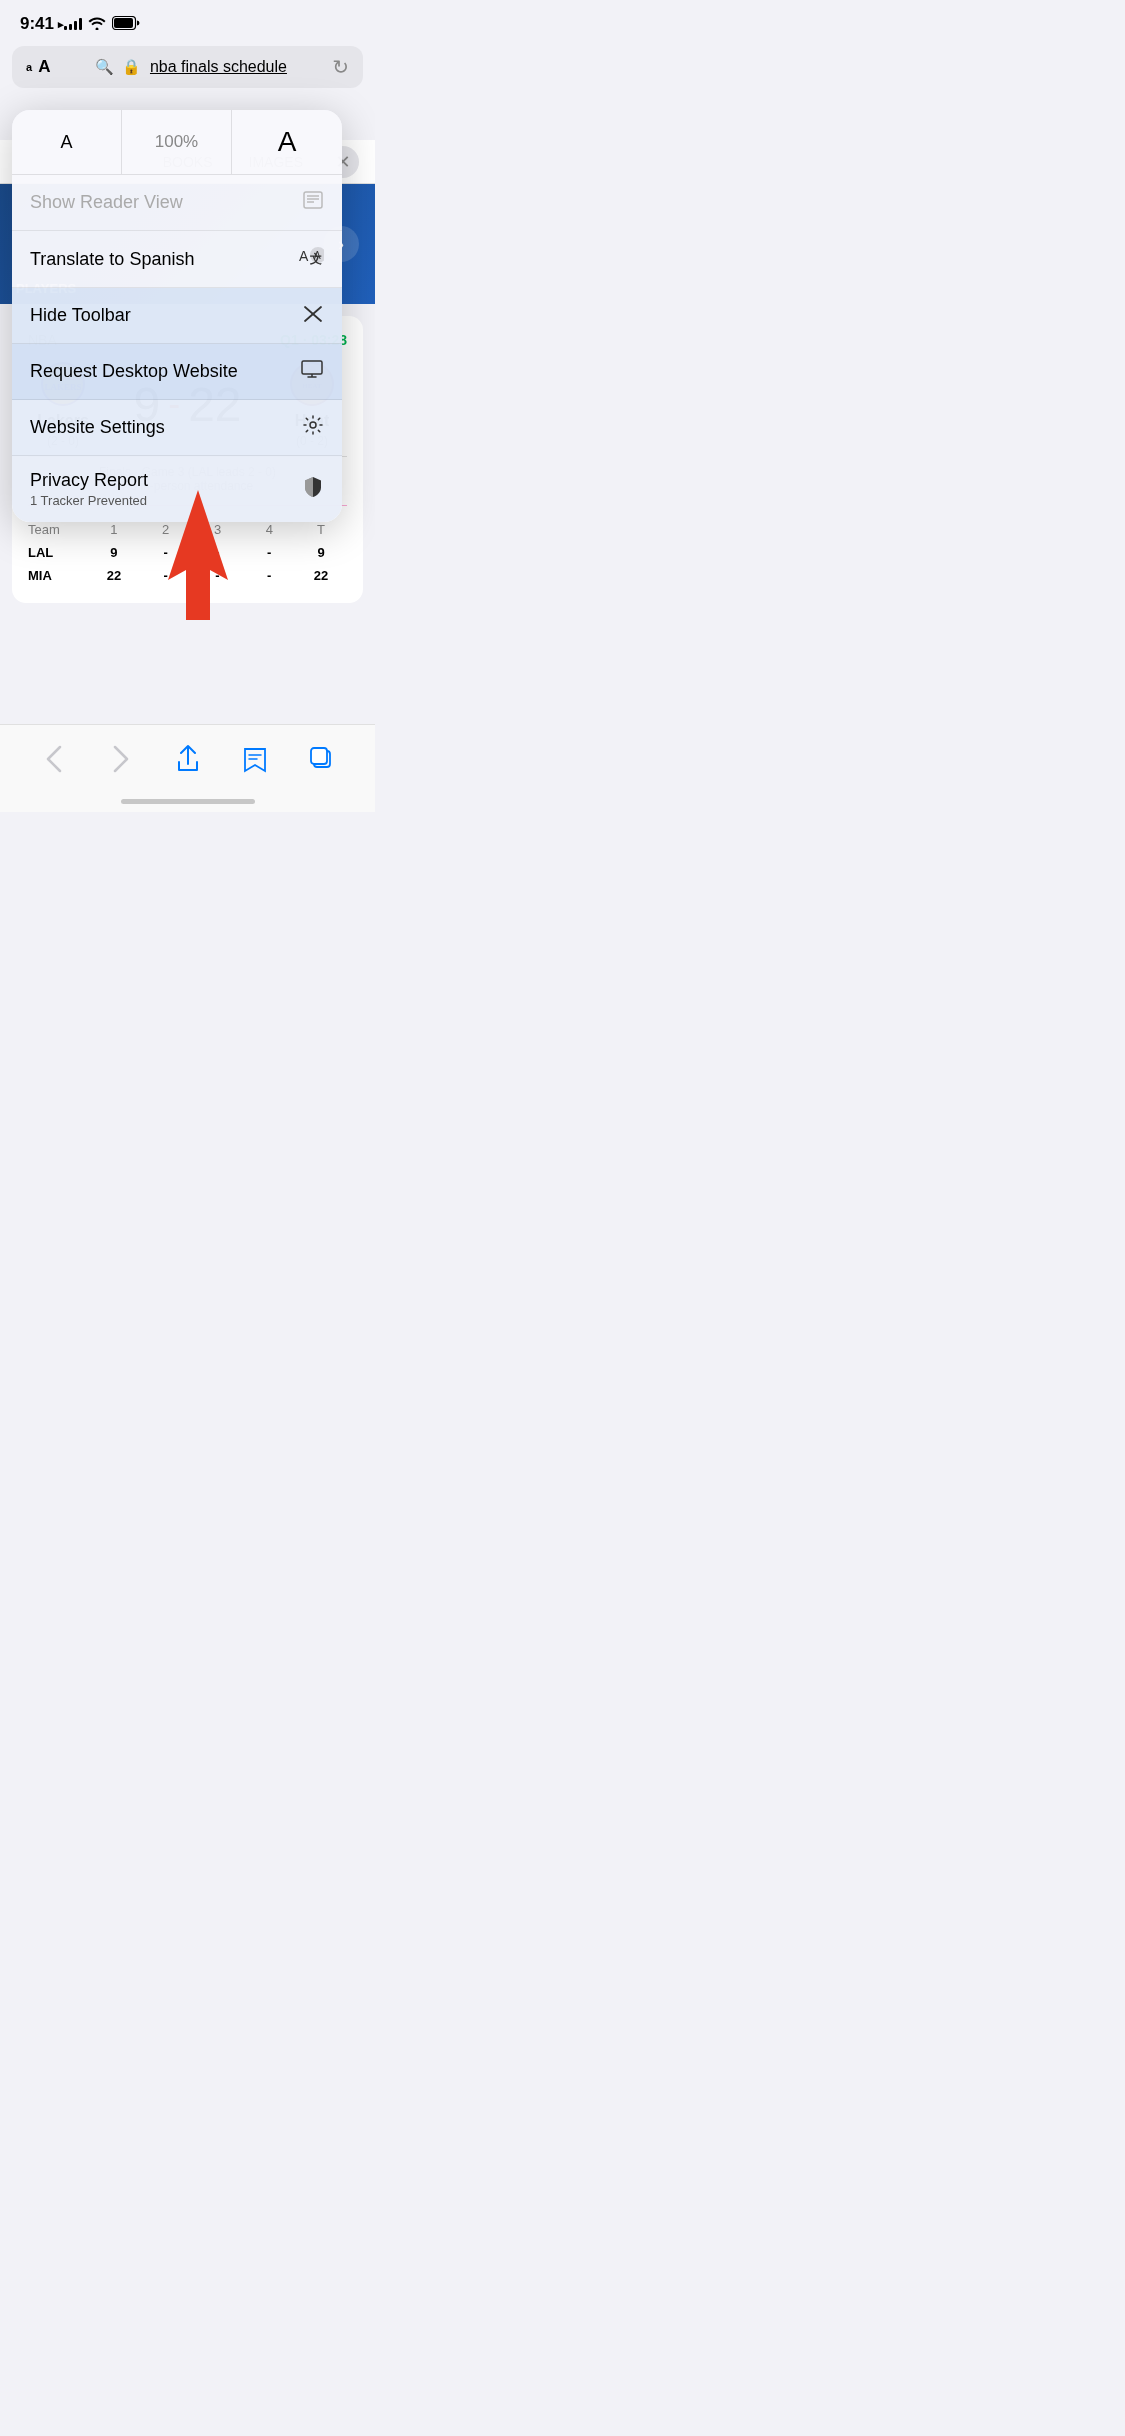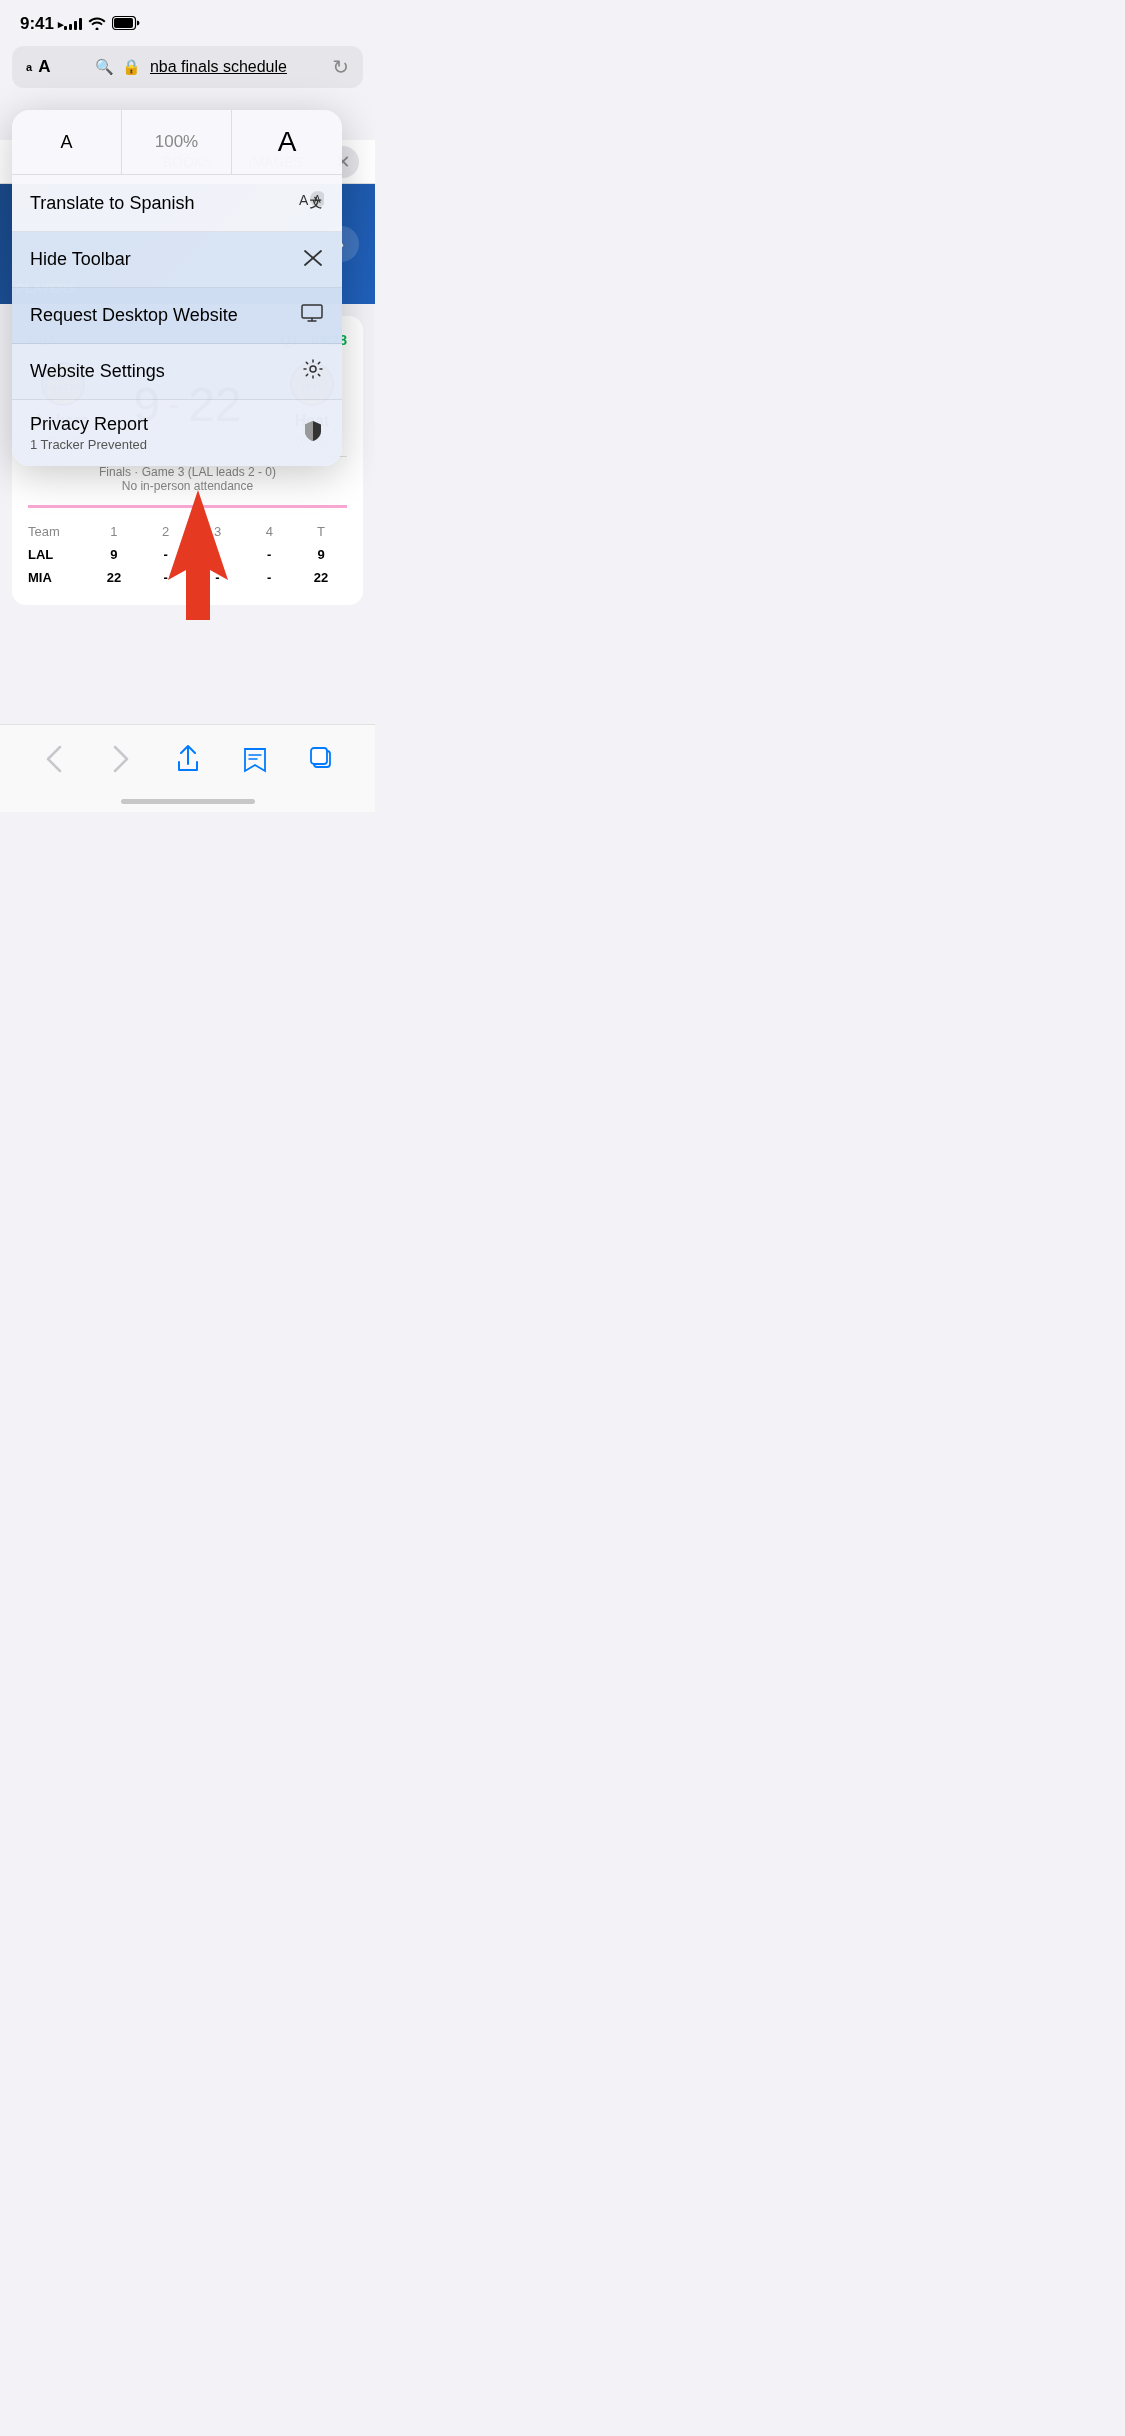--- a/index.html
+++ b/index.html
@@ -183,21 +183,21 @@
       color: #888;
       font-size: 12px;
       margin-top: 8px;
       border-top: 1px solid #e0e0e0;
       padding-top: 8px;
     }
 
     
     .score-table {
       margin-top: 12px;
-      border-top: 3px solid #f9a8d4;
+      border-top: 1px solid #f9a8d4;
       padding-top: 12px;
     }
     .score-table-header, .score-table-row {
       display: grid;
       grid-template-columns: 60px 1fr 1fr 1fr 1fr 1fr;
       text-align: center;
       font-size: 13px;
       padding: 4px 0;
     }
     .score-table-header {
@@ -501,20 +501,31 @@
       <span class="font-small">A</span>
     </div>
     <div class="font-btn">
       <span class="font-pct">100%</span>
     </div>
     <div class="font-btn">
       <span class="font-large">A</span>
     </div>
   </div>
 
+  <div class="menu-item">
+    <span class="menu-item-label dimmed">Show Reader View</span>
+    <span class="menu-item-icon dimmed">
+      <svg width="22" height="22" viewBox="0 0 22 22" fill="none">
+        <rect x="2" y="3" width="18" height="16" rx="2" stroke="#bbb" stroke-width="1.5" fill="none"></rect>
+        <line x1="5" y1="7" x2="17" y2="7" stroke="#bbb" stroke-width="1.5"></line>
+        <line x1="5" y1="10" x2="17" y2="10" stroke="#bbb" stroke-width="1.5"></line>
+        <line x1="5" y1="13" x2="12" y2="13" stroke="#bbb" stroke-width="1.5"></line>
+      </svg>
+    </span>
+  </div>
 
   <div class="menu-item">
     <span class="menu-item-label">Translate to Spanish</span>
     <span class="menu-item-icon" style="font-size:22px;">
       <svg width="26" height="22" viewBox="0 0 26 22" fill="none">
         <text x="1" y="16" font-size="14" fill="#333">A</text>
         <text x="12" y="18" font-size="12" fill="#333" font-weight="bold">文</text>
         <circle cx="20" cy="10" r="8" fill="#333" opacity="0.15"></circle>
         <text x="16" y="14" font-size="10" fill="#333">A</text>
       </svg>

